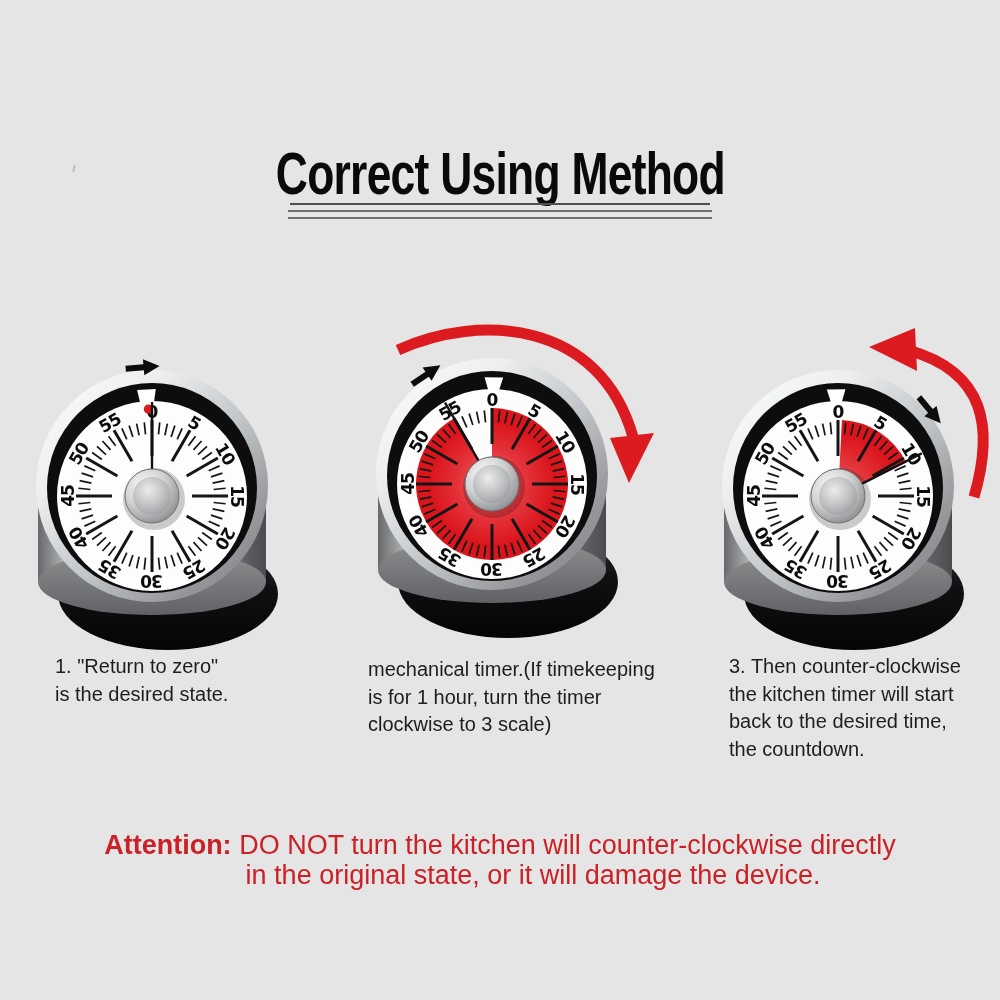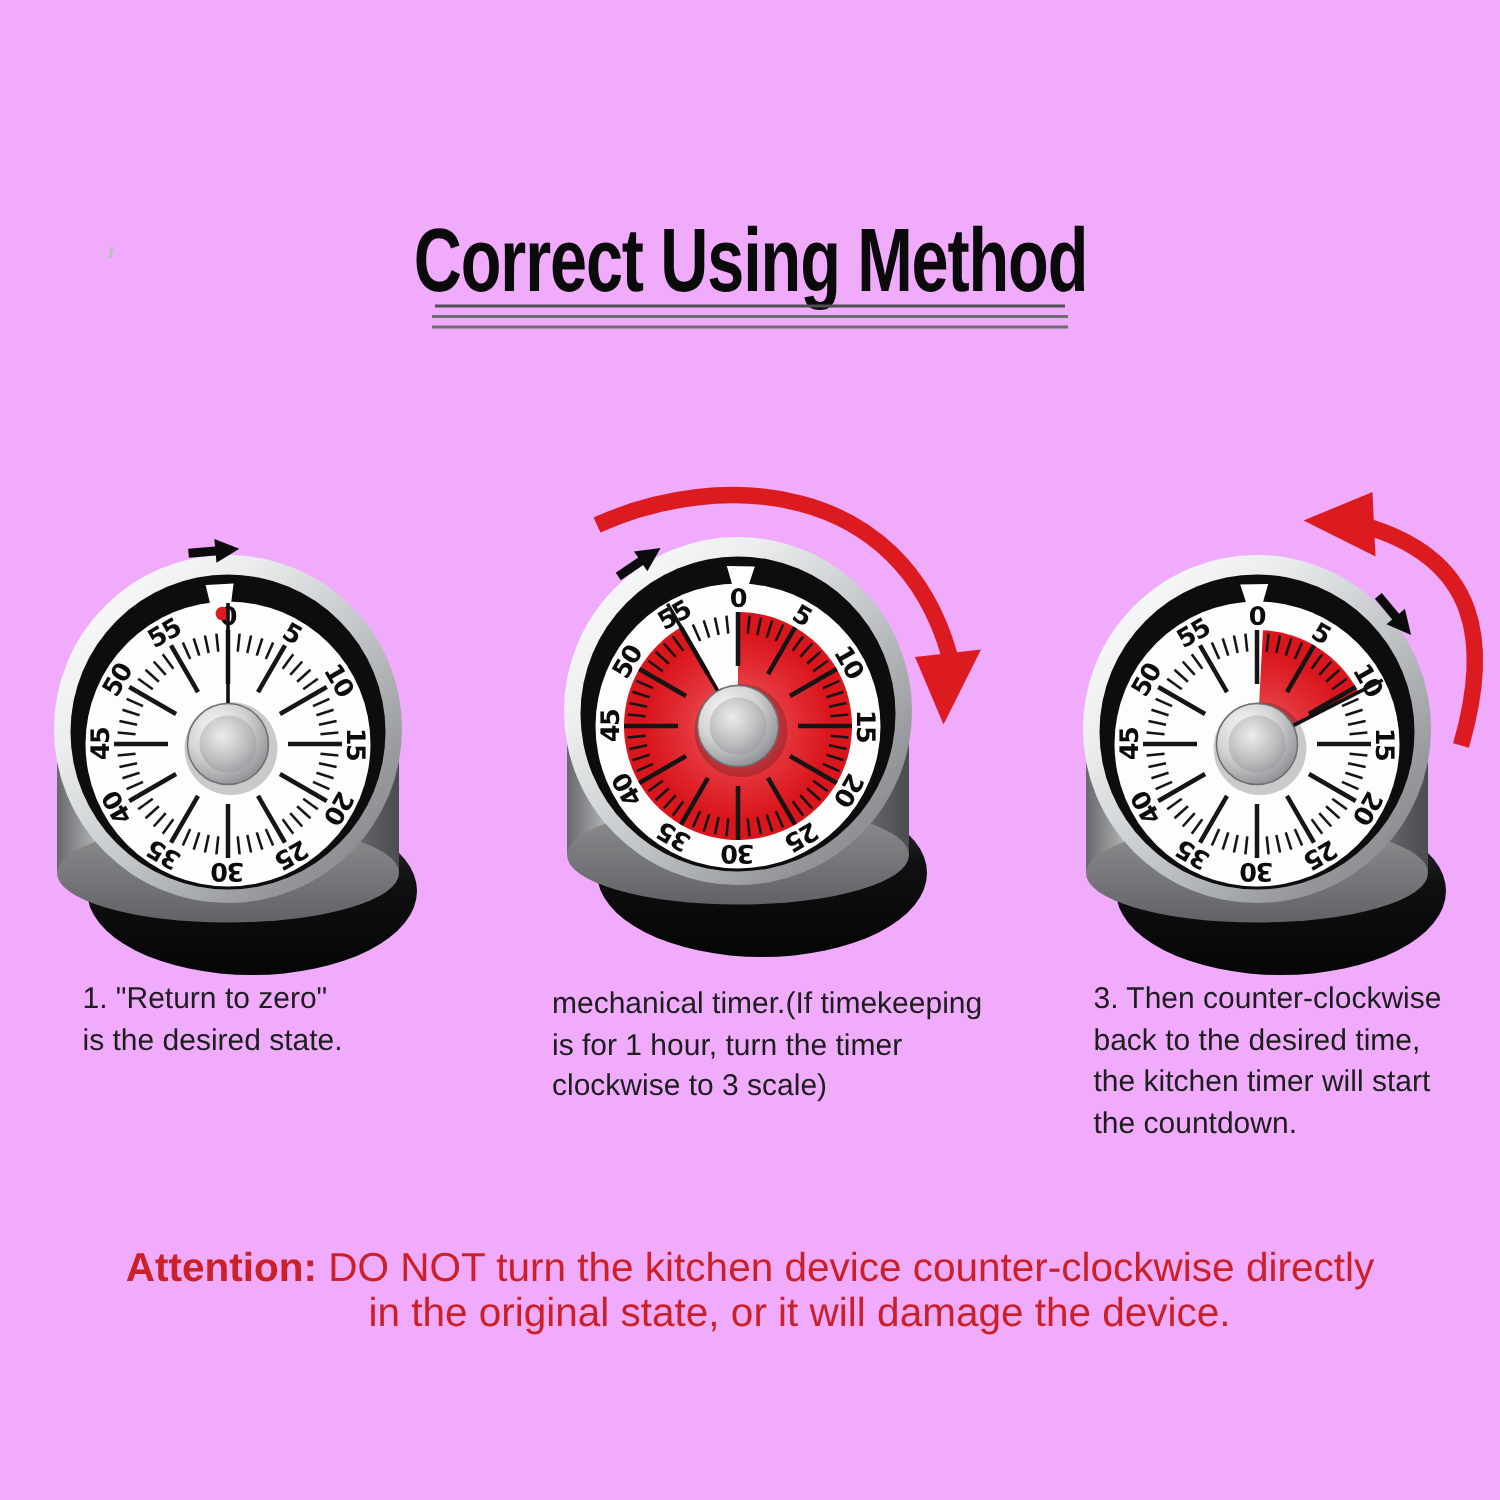--- a/index.html
+++ b/index.html
@@ -1,16 +1,16 @@
 <!DOCTYPE html>
 <html><head>
 <meta charset="utf-8">
 <style>
   html,body{margin:0;padding:0;background:#fff;}
-  .page{position:relative;width:1000px;height:1000px;background:#f0abfc;overflow:hidden;
+  .page{position:relative;width:1000px;height:1000px;background:#e5e5e5;overflow:hidden;
         font-family:"Liberation Sans",sans-serif;}
   .title-wrap{position:absolute;top:144px;left:0;right:0;text-align:center;}
   .title{display:inline-block;font-size:60px;font-weight:700;letter-spacing:-1px;
          transform:scaleX(0.74);transform-origin:50% 50%;color:#0a0a0a;line-height:1;white-space:nowrap;}
   .rule{position:absolute;left:50%;transform:translateX(-50%);height:2px;}
   .rule1{top:203px;width:420px;background:#4f4f4f;}
   .rule2{top:210px;width:424px;background:#6f6f6f;}
   .rule3{top:217px;width:424px;background:#6f6f6f;}
   .scene{position:absolute;left:0;top:0;width:1000px;height:1000px;}
   .step{position:absolute;font-size:20px;line-height:27.5px;color:#1d1d1d;}
@@ -373,23 +373,23 @@
   </div>
 
   <div class="step step2">
     <div>mechanical timer.(If timekeeping</div>
     <div>is for 1 hour, turn the timer</div>
     <div>clockwise to 3 scale)</div>
   </div>
 
   <div class="step step3">
     <div>3. Then counter-clockwise</div>
+    <div>the kitchen timer will start</div>
     <div>back to the desired time,</div>
-    <div>the kitchen timer will start</div>
     <div>the countdown.</div>
   </div>
 
   <div class="attention">
-    <div><span class="bold">Attention:</span><span> DO NOT turn the kitchen device counter-clockwise directly</span></div>
+    <div><span class="bold">Attention:</span><span> DO NOT turn the kitchen will counter-clockwise directly</span></div>
     <div class="l2">in the original state, or it will damage the device.</div>
   </div>
 
 </div>
 
 </body></html>

